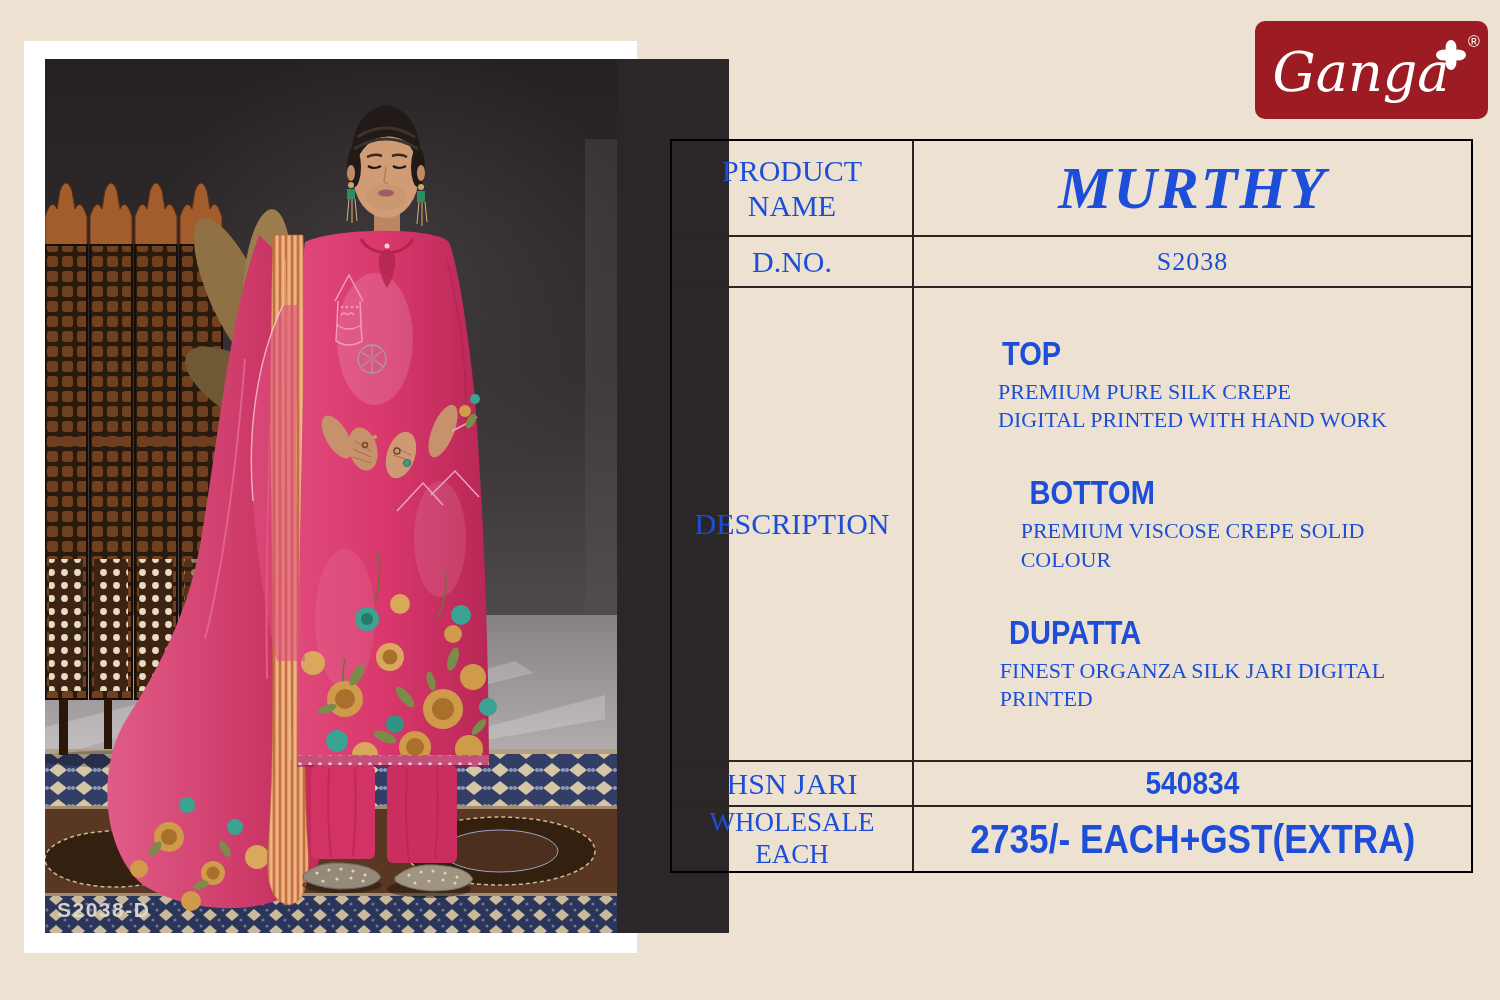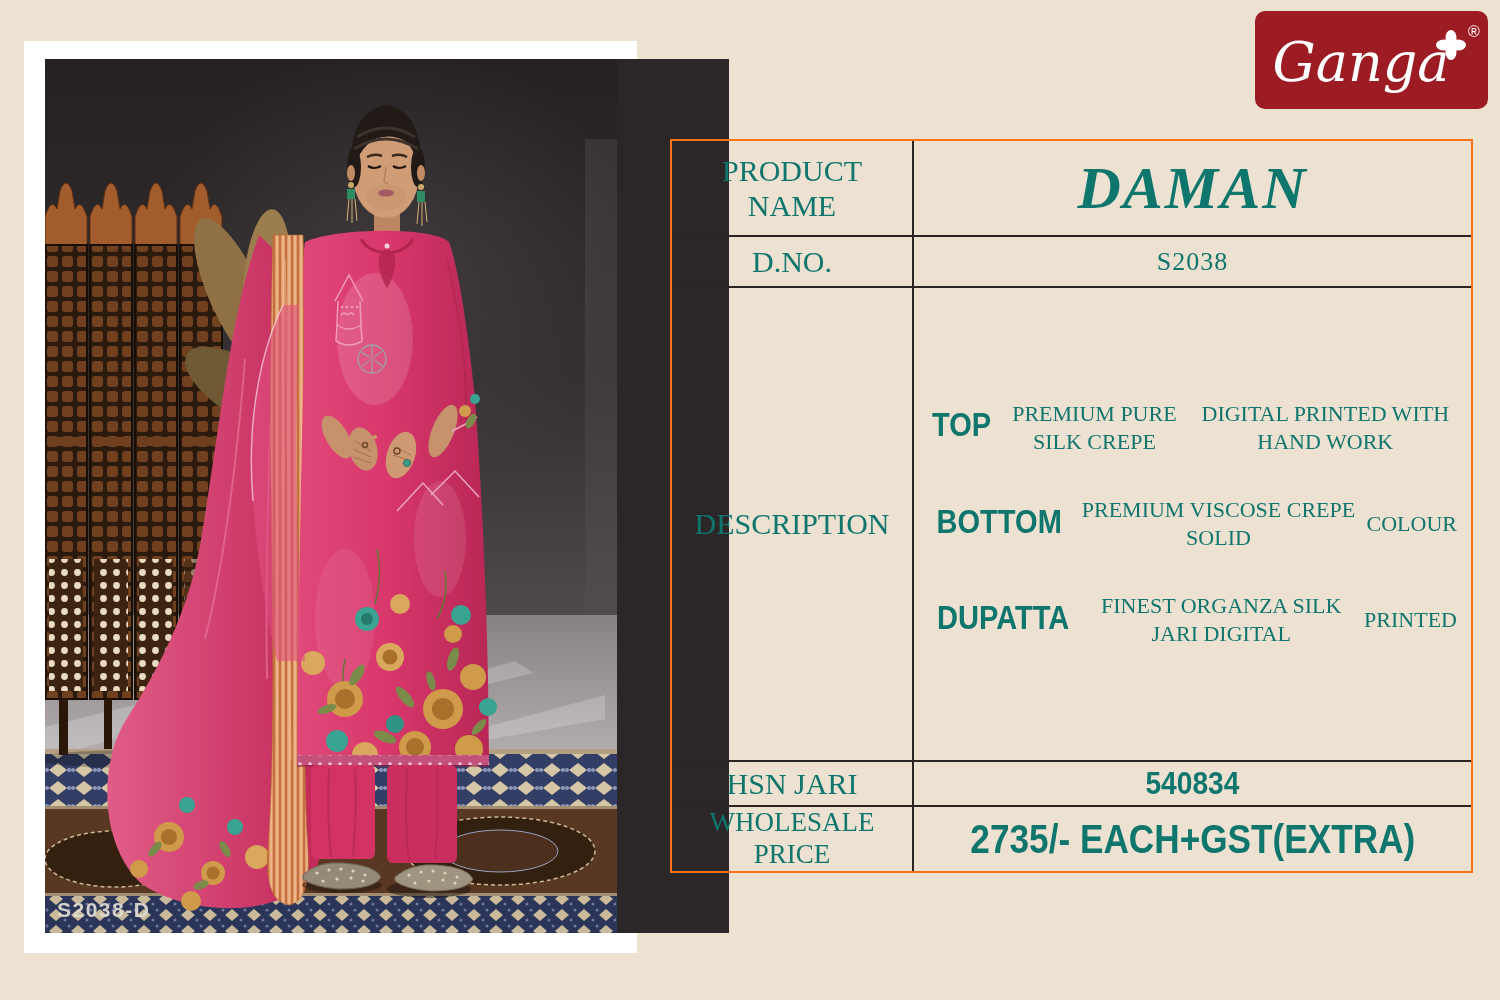--- a/index.html
+++ b/index.html
@@ -9,44 +9,44 @@
   }
   .photo-frame {
     position:absolute; left:24px; top:41px; width:613px; height:912px;
     background:#ffffff;
   }
   .photo {
     position:absolute; left:21px; top:18px; width:684px; height:874px;
     overflow:hidden; background:#2b2728;
   }
   .logo-box {
-    position:absolute; left:1255px; top:11px; width:233px; height:98px;
+    position:absolute; left:1255px; top:21px; width:233px; height:98px;
     background:#9d1b23; border-radius:10px;
   }
   .spec-table {
     position:absolute; left:670px; top:139px; width:803px; height:734px;
     display:grid; grid-template-columns:242px 1fr;
     grid-template-rows:96px 51px 474px 45px auto;
-    border:2px solid #f97316; box-sizing:border-box; color:#0f766e;
+    border:2px solid #000000; box-sizing:border-box; color:#1d4ed8;
   }
   .cell {
     border-bottom:2px solid #2a2522; box-sizing:border-box;
     display:flex; align-items:center; justify-content:center;
     text-align:center; overflow:hidden;
   }
   .cell.label { border-right:2px solid #2a2522; font-size:30px; line-height:1.18; padding:0 28px; }
   .cell.label.small { font-size:27px; padding:0 36px; }
   .row-last { border-bottom:none; }
   .v-name { font-size:60px; font-weight:bold; font-style:italic; letter-spacing:2px; }
   .v-dno  { font-size:26px; letter-spacing:1px; }
   .cond   { font-family:"Liberation Sans", sans-serif; font-weight:700; transform:scaleX(.88); }
   .v-hsn   span, .v-hsn   { font-size:32px; }
   .v-price span, .v-price { font-size:40px; }
   .desc-cell { flex-direction:column; justify-content:center; gap:40px; padding:8px 14px; }
-  .desc-section { display:flex; flex-direction:row; align-items:center; }
+  .desc-section { display:flex; flex-direction:column; align-items:flex-start; }
   .desc-heading { font-size:33px; margin-bottom:5px; }
   .desc-line { font-size:22px; line-height:1.28; }
 </style>
 </head>
 <body>
 
 <div class="photo-frame">
   <div class="photo">
     <svg width="572" height="874" viewBox="0 0 572 874">
       <defs>
@@ -342,21 +342,21 @@
       <ellipse cx="-7" cy="0" rx="8" ry="5.5"></ellipse>
       <circle cx="0" cy="0" r="4"></circle>
     </g>
     <text x="219" y="26" text-anchor="middle" font-family="Liberation Sans, sans-serif" font-size="16" fill="#ffffff">®</text>
   </svg>
 </div>
 
 <div class="spec-table">
 
   <div class="cell label">PRODUCT NAME</div>
-  <div class="cell v-name">DAMAN</div>
+  <div class="cell v-name">MURTHY</div>
 
   <div class="cell label">D.NO.</div>
   <div class="cell v-dno">S2038</div>
 
   <div class="cell label">DESCRIPTION</div>
   <div class="cell desc-cell">
     <div class="desc-section">
       <div class="desc-heading cond">TOP</div>
       <div class="desc-line">PREMIUM PURE SILK CREPE</div>
       <div class="desc-line">DIGITAL PRINTED WITH HAND WORK</div>
@@ -371,17 +371,17 @@
       <div class="desc-line">FINEST ORGANZA SILK JARI DIGITAL</div>
       <div class="desc-line">PRINTED</div>
     </div>
   </div>
 
   <div class="cell label">HSN JARI</div>
   <div class="cell v-hsn">
     <span class="cond">540834</span>
   </div>
 
-  <div class="cell label small row-last">WHOLESALE PRICE</div>
+  <div class="cell label small row-last">WHOLESALE EACH</div>
   <div class="cell v-price row-last">
     <span class="cond">2735/- EACH+GST(EXTRA)</span>
   </div>
 </div>
 
 </body></html>

